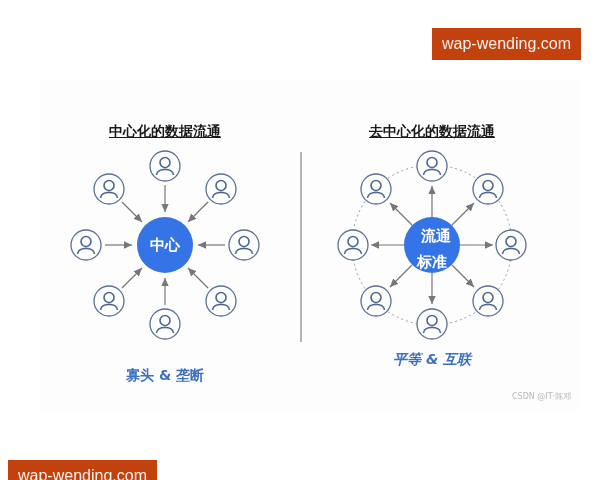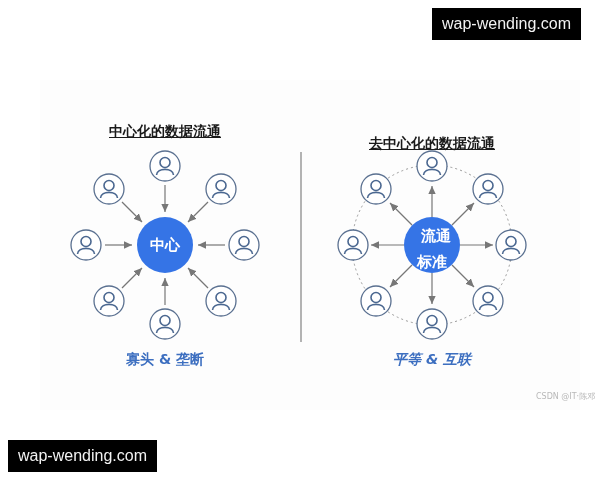--- a/index.html
+++ b/index.html
@@ -3,30 +3,30 @@
 <meta charset="utf-8">
 <style>
   html, body { margin:0; padding:0; }
   body { width:600px; height:480px; background:#ffffff; position:relative; overflow:hidden; font-family:"DejaVu Sans", sans-serif; }
   .panel-bg { position:absolute; left:40px; top:80px; width:540px; height:330px; background:#fdfdfd; }
   .title { position:absolute; font-size:14px; font-weight:bold; color:#1a1a1a; text-align:center; width:220px;text-decoration:underline; }
   .caption { position:absolute; font-size:14px; font-weight:bold; color:#3d6fc0; text-align:center; width:220px; }
   .divider { position:absolute; left:300px; top:152px; width:2px; height:190px; background:#b3b3b3; }
   svg.diagram { position:absolute; left:0; top:0; }
   .hub-label { position:absolute; color:#ffffff; font-size:15px; text-align:center; line-height:18px; font-weight:bold; }
-  .watermark { position:absolute; background:#000000; color:#f2f2f2; font-size:16px; padding:0 10px; height:32px; line-height:32px; font-family:"Liberation Sans", sans-serif; }
-  .credit { position:absolute; left:536px; top:391px; font-size:8px; color:#b8b8b8; }
+  .watermark { position:absolute; background:#c2410c; color:#f2f2f2; font-size:16px; padding:0 10px; height:32px; line-height:32px; font-family:"Liberation Sans", sans-serif;margin-top:20px; }
+  .credit { position:absolute; left:512px; top:391px; font-size:8px; color:#b8b8b8; }
 </style>
 </head>
 <body>
 
 <div class="panel-bg"></div>
 
 <div class="title" style="left:55px;top:123px;">中心化的数据流通</div>
-<div class="title" style="left:322px;top:135px;">去中心化的数据流通</div>
+<div class="title" style="left:322px;top:123px;">去中心化的数据流通</div>
 
 <svg class="diagram" width="600" height="480">
   <defs>
     <marker id="ah" markerWidth="8" markerHeight="8" refX="7" refY="4" orient="auto">
       <path d="M0,0.8 L7,4 L0,7.2 Z" fill="#777"></path>
     </marker>
     <g id="person">
       <circle cx="0" cy="0" r="15" fill="#fff" stroke="#5a7090" stroke-width="1.3"></circle>
       <circle cx="0" cy="-3.5" r="5" fill="none" stroke="#4a6790" stroke-width="1.6"></circle>
       <path d="M-8.5,9 C-8,1.5 8,1.5 8.5,9" fill="none" stroke="#4a6790" stroke-width="1.6"></path>
@@ -78,19 +78,19 @@
     <use href="#person" x="488" y="301"></use>
   </g>
 </svg>
 
 <div class="hub-label" style="left:137px;top:236px;width:56px;">中心</div>
 <div class="hub-label" style="left:408px;top:227px;width:56px;">流通</div>
 <div class="hub-label" style="left:404px;top:253px;width:56px;">标准</div>
 
 <div class="divider"></div>
 
-<div class="caption" style="left:55px;top:351px;">寡头 &amp; 垄断</div>
+<div class="caption" style="left:55px;top:367px;">寡头 &amp; 垄断</div>
 <div class="caption" style="left:322px;top:351px;font-style:italic;">平等 &amp; 互联</div>
 
 <div class="credit">CSDN @IT·陈邓</div>
 
 <div class="watermark" style="left:432px;top:8px;">wap-wending.com</div>
 <div class="watermark" style="left:8px;top:440px;">wap-wending.com</div>
 
 </body></html>

